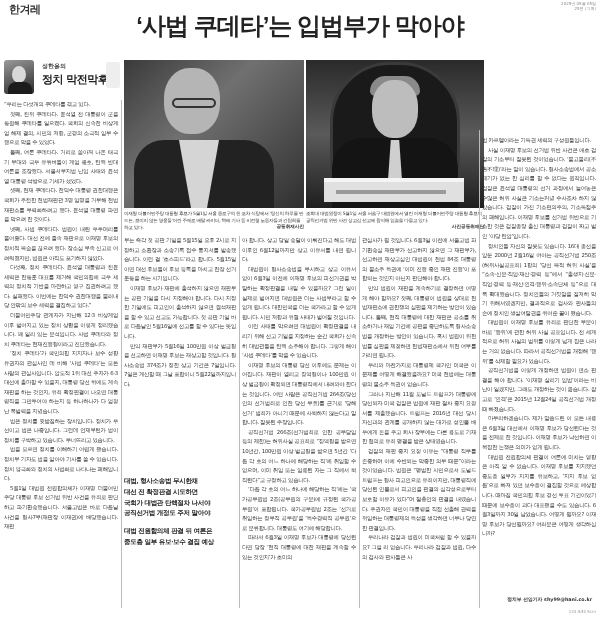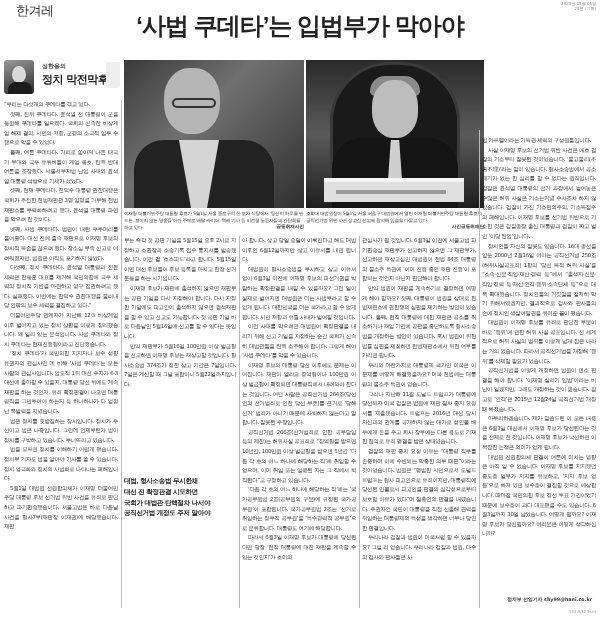--- a/index.html
+++ b/index.html
@@ -1,18 +1,18 @@
 <!DOCTYPE html>
 <html><head>
 <meta charset="utf-8">
 <style>
   * { margin:0; padding:0; box-sizing:border-box; }
   html, body { width:600px; height:618px; background:#ffffff; overflow:hidden; }
   body { font-family:"DejaVu Sans", sans-serif; color:#222; position:relative; }
-  .masthead { position:absolute; left:16px; top:2px; font-size:13px; font-weight:normal; color:#333; letter-spacing:-0.5px; }
+  .masthead { position:absolute; left:9px; top:2px; font-size:11px; font-weight:bold; color:#333; letter-spacing:-0.5px; }
   .pageinfo { position:absolute; right:4px; top:1px; font-size:4px; color:#888; text-align:right; line-height:5px; }
   .headline { position:absolute; left:0; right:0; top:10px; text-align:center; font-family:Liberation Sans, sans-serif; font-size:24px; font-weight:bold; color:#222; letter-spacing:-1px; }
   .col { position:absolute; font-size:5.4px; line-height:9.6px; color:#333; text-align:justify; letter-spacing:-0.3px; overflow:hidden; }
   .col p { text-indent:6px; }
   .col p.noind { text-indent:0; }
   .vr { position:absolute; width:1px; background:#bbb; }
   .columnist { position:absolute; left:4px; top:60px; width:118px; height:42px; }
   .columnist .avatar { position:absolute; left:0; top:0; width:30px; height:34px; background:linear-gradient(160deg,#9a9a9a,#555 60%,#2a2a2a); border-radius:3px; overflow:hidden; }
   .columnist .avatar .face { position:absolute; left:8px; top:6px; width:14px; height:17px; border-radius:50%; background:#d9d9d9; }
   .columnist .avatar .body { position:absolute; left:4px; top:22px; width:24px; height:14px; border-radius:8px 8px 0 0; background:#1c1c1c; }
@@ -104,20 +104,24 @@
   <p>만약 재판부가 5월16일 100만원 이상 벌금형을 선고하면 이재명 후보는 재상고할 것입니다. 형사소송법 374조가 정한 상고 기간은 7일입니다. 7일은 계산할 때 그날 포함이니 5월22일까지입니다.</p>
 </div>
 
 <div class="pullquote">
   <div class="group">
     <div class="line">대법, 형사소송법 무시한채</div>
     <div class="line">대선 전 확정판결 시도하면</div>
     <div class="line">국회가 대법관 탄핵절차 나서야</div>
     <div class="line">공직선거법 개정도 주저 말아야</div>
   </div>
+  <div class="group">
+    <div class="line">대법 전원합의체 판결 뒤 여론은</div>
+    <div class="line">중도층 일부 유보·보수 결집 예상</div>
+  </div>
 </div>
 <div class="vr" style="left:239px;top:236px;height:372px;"></div>
 
 <div class="col" style="left:242px;top:236px;width:114px;height:374px;">
   <p class="noind">아 합니다. 상고 당일 송달이 이뤄진다고 해도 대법 이후인 6월12일까지만 상고 이유서를 내면 됩니다.</p>
   <p>대법원이 형사소송법을 무시하고 상고 이유서 없이 6월3일 이전에 이재명 후보의 피선거권을 박탈하는 확정판결을 내릴 수 있을까요? 그런 일이 실제로 벌어지면 대법원은 더는 사법부라고 할 수 없게 됩니다. 대한민국을 더는 국가라고 할 수 없게 됩니다. 시민 저항과 유혈 사태가 벌어질 것입니다.</p>
   <p>이런 사태를 막으려면 대법원이 확정판결을 내리기 위해 선고 기일을 지정하는 순간 국회가 신속히 대법관들을 탄핵 소추해야 합니다. 그렇게 해야 ‘사법 쿠데타’를 막을 수 있습니다.</p>
   <p>이재명 후보의 대통령 당선 이후에도 문제는 이어집니다. 재판이 열리고 징역형이나 100만원 이상 벌금형이 확정되면 대통령직에서 내려와야 한다는 것입니다. 어떤 사람은 공직선거법 264조(당선인의 선거범죄로 인한 당선 무효)를 근거로 ‘당해 선거’ 범죄가 아니기 때문에 사퇴하지 않는다고 말합니다. 잘못된 주장입니다.</p>
   <p>공직선거법 266조(선거범죄로 인한 공무담임 등의 제한)는 허위사실 공표죄로 “징역형을 받으면 10년간, 100만원 이상 벌금형을 받으면 5년간 ‘다음 각 호의 어느 하나에 해당하는 직’에 취임할 수 없으며, 이미 취임 또는 임용된 자는 그 직에서 퇴직된다”고 규정하고 있습니다.</p>
   <p>‘다음 각 호의 어느 하나에 해당하는 직’에는 ‘국가공무원법 2조(공무원의 구분)에 규정된 국가공무원’이 포함됩니다. 국가공무원법 2조는 ‘선거로 취임하는 정무직 공무원’을 ‘특수경력직 공무원’으로 분류합니다. 대통령도 여기에 해당합니다.</p>

